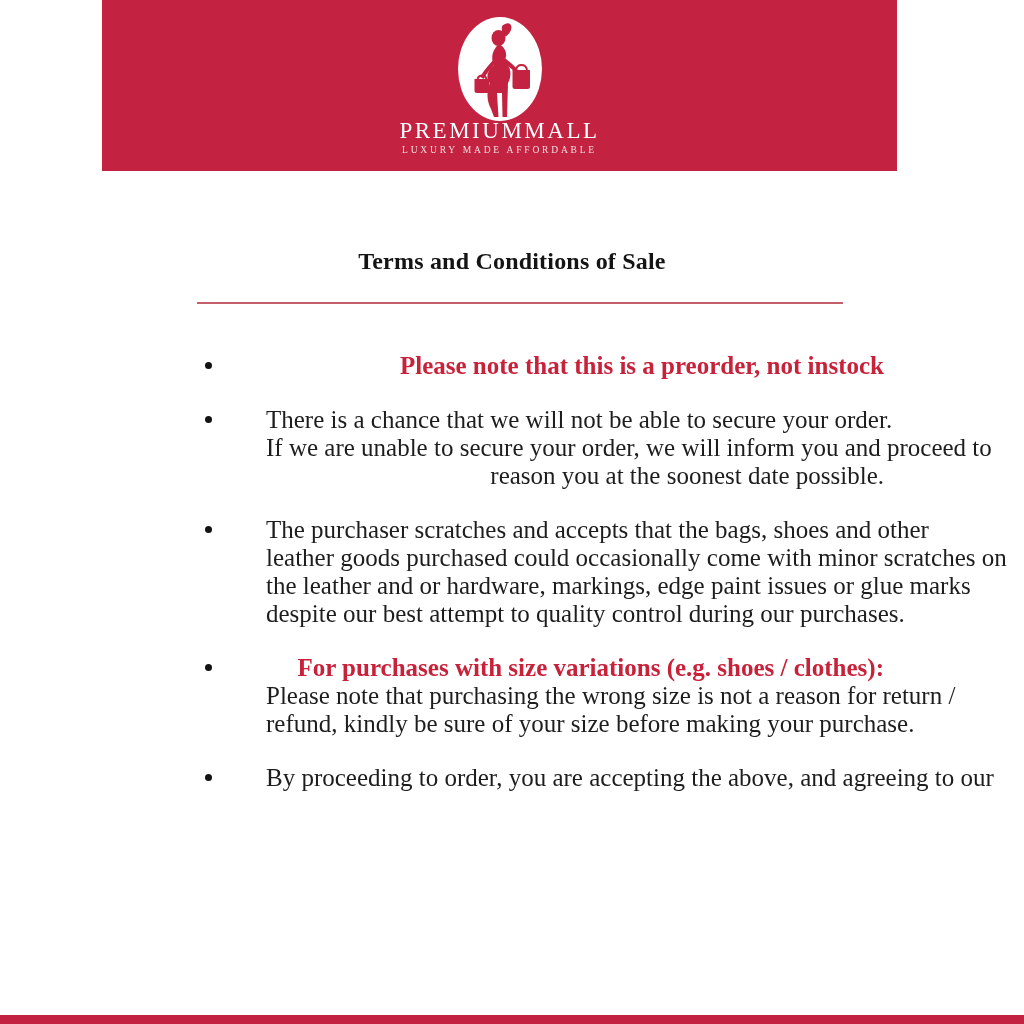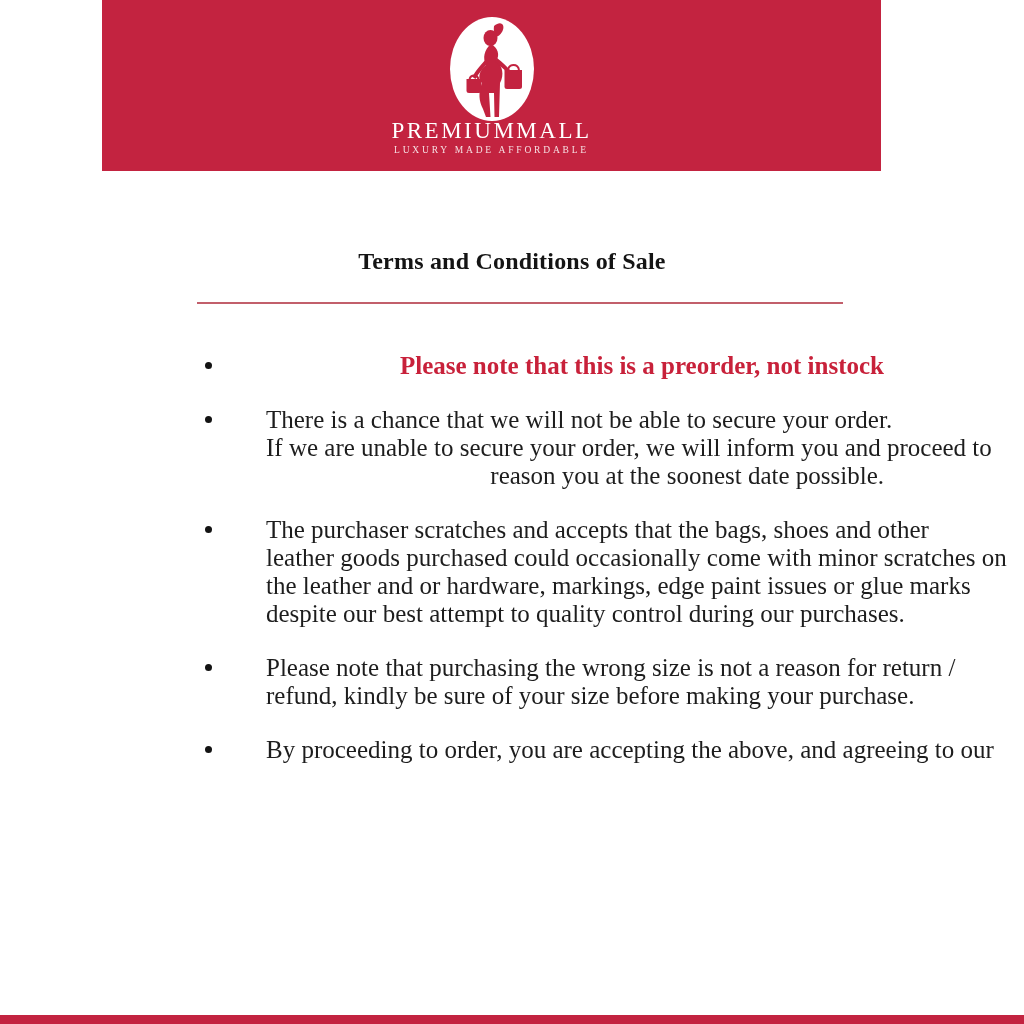--- a/index.html
+++ b/index.html
@@ -13,20 +13,21 @@
   }
 
   
   .banner {
     position: absolute;
     left: 102px;
     top: 0;
     width: 779px;
     height: 171px;
     background: #c32340;
+    padding-left: 16px;
   }
   .logo-circle {
     position: absolute;
     left: 50%;
     top: 17px;
     transform: translateX(-50%);
     width: 84px;
     height: 104px;
     background: #ffffff;
     border-radius: 50%;
@@ -185,20 +186,21 @@
       <span class="bullet-dot"></span>
       <div class="term-line">The purchaser scratches and accepts that the bags, shoes and other</div>
       <div class="term-line">leather goods purchased could occasionally come with minor scratches on</div>
       <div class="term-line">the leather and or hardware, markings, edge paint issues or glue marks</div>
       <div class="term-line">despite our best attempt to quality control during our purchases.</div>
     </div>
 
 
     <div class="term-item">
       <span class="bullet-dot"></span>
+      <div class="term-heading">For purchases with size variations (e.g. shoes / clothes):</div>
       <div class="term-line">Please note that purchasing the wrong size is not a reason for return /</div>
       <div class="term-line">refund, kindly be sure of your size before making your purchase.</div>
     </div>
 
     <div class="term-item">
       <span class="bullet-dot"></span>
       <div class="term-line">By proceeding to order, you are accepting the above, and agreeing to our</div>
     </div>
 
   </div>

